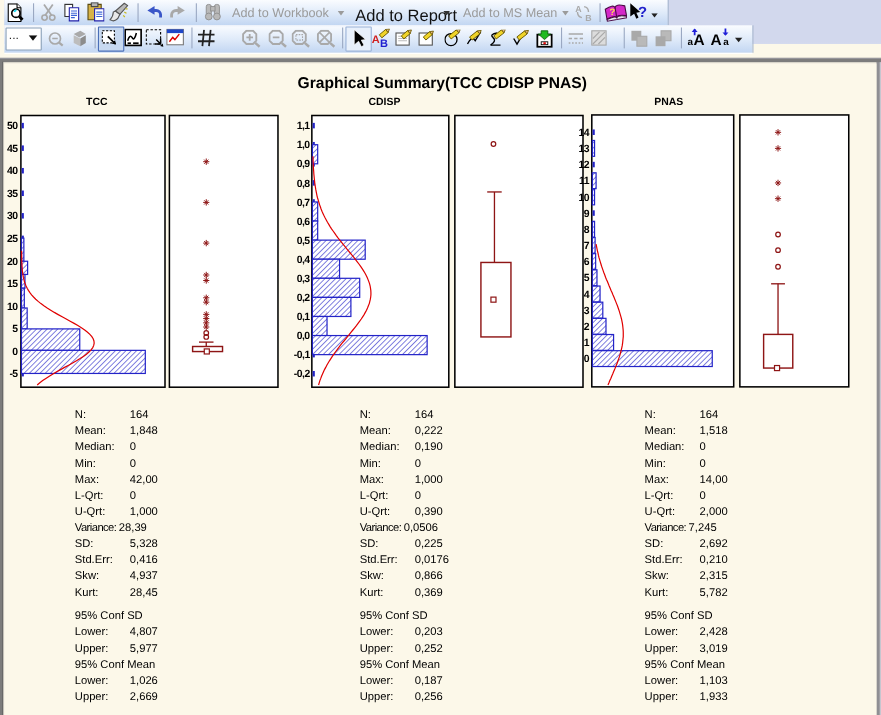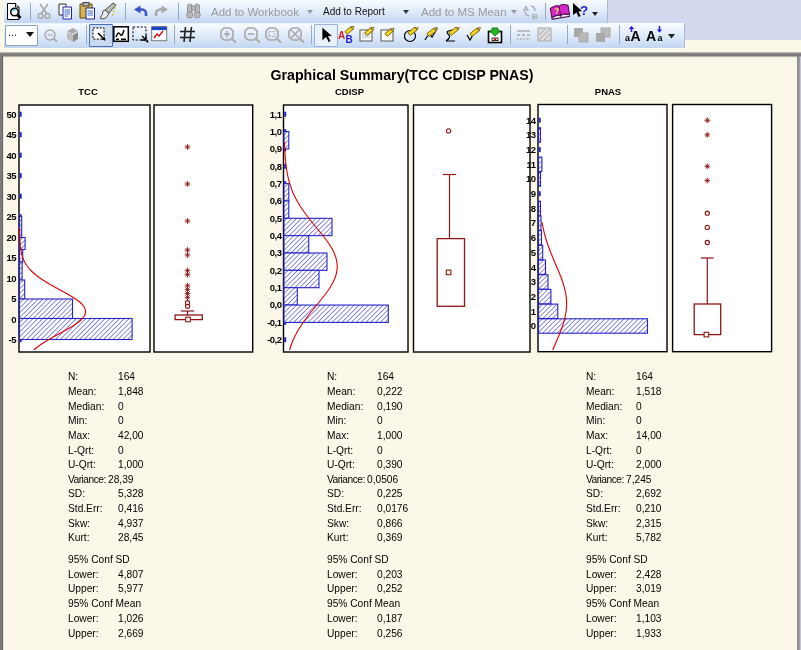--- a/index.html
+++ b/index.html
@@ -415,21 +415,21 @@
       <rect x="1.5" y="1" width="4.6" height="10" rx="2" fill="#b9b9b9" stroke="#8c8c8c" stroke-width="0.8"></rect>
       <rect x="8.9" y="1" width="4.6" height="10" rx="2" fill="#b9b9b9" stroke="#8c8c8c" stroke-width="0.8"></rect>
       <rect x="5.5" y="3" width="4" height="4" fill="#b9b9b9" stroke="#8c8c8c" stroke-width="0.8"></rect>
       <circle cx="3.8" cy="12" r="3.1" fill="#b9b9b9" stroke="#8c8c8c" stroke-width="0.8"></circle>
       <circle cx="11.2" cy="12" r="3.1" fill="#b9b9b9" stroke="#8c8c8c" stroke-width="0.8"></circle>
     </svg>
     <div style="position:absolute;left:207px;top:6px;font-size:11.5px;color:#9b9b9b;white-space:nowrap">Add to Workbook</div>
     <svg style="position:absolute;left:303px;top:10px" width="7" height="5" viewBox="0 0 7 5">
       <path d="M0 0h6l-3 4z" fill="#9b9b9b"></path>
     </svg>
-    <div style="position:absolute;left:319px;top:6px;font-size:10px;color:#111;white-space:nowrap">Add to Report</div>
+    <div style="position:absolute;left:319px;top:6px;font-size:15px;color:#111;white-space:nowrap">Add to Report</div>
     <svg style="position:absolute;left:399px;top:10px" width="7" height="5" viewBox="0 0 7 5">
       <path d="M0 0h6l-3 4z" fill="#333"></path>
     </svg>
     <div style="position:absolute;left:417px;top:6px;font-size:11.5px;color:#9b9b9b;white-space:nowrap">Add to MS Mean</div>
     <svg style="position:absolute;left:507px;top:10px" width="7" height="5" viewBox="0 0 7 5">
       <path d="M0 0h6l-3 4z" fill="#9b9b9b"></path>
     </svg>
     <svg style="position:absolute;left:517px;top:3px" width="19" height="17" viewBox="0 0 19 17">
       <text x="2" y="8" font-size="8" fill="#a9a9a9" font-weight="bold">A</text>
       <text x="11" y="16" font-size="8" fill="#a9a9a9" font-weight="bold">B</text>

